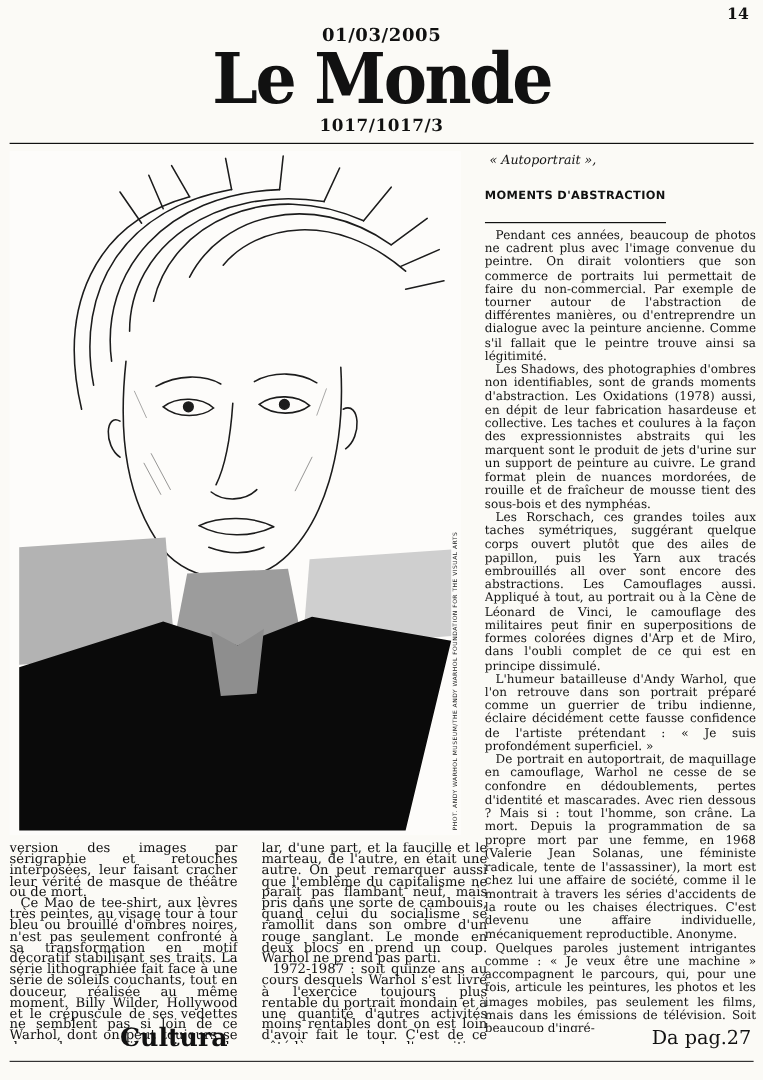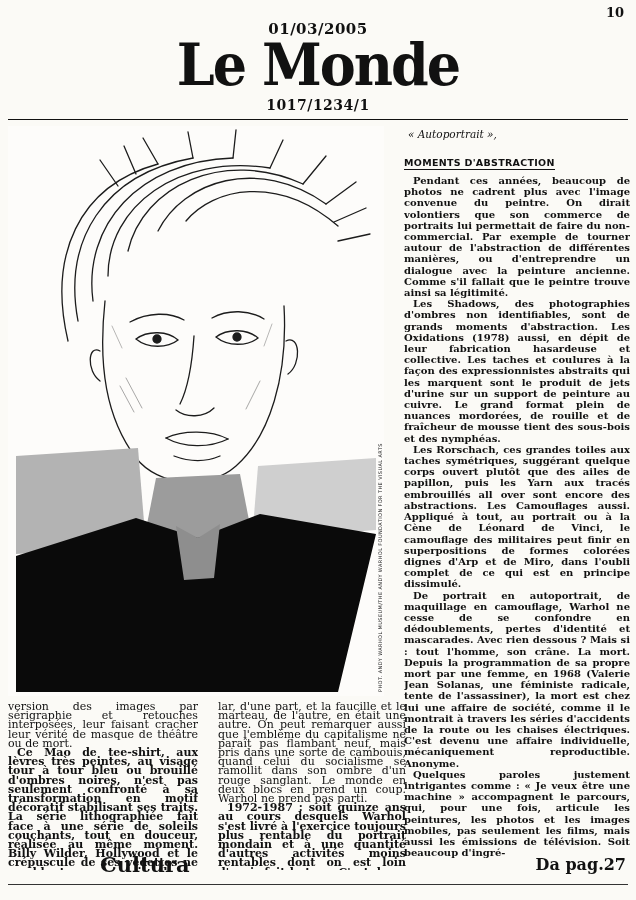--- a/index.html
+++ b/index.html
@@ -52,54 +52,54 @@
   .col-left{left:8px;top:702px;width:190px;height:168px;}
   .col-middle{left:218px;top:702px;width:188px;height:168px;}
   .caption{
     font-style:italic;font-size:10.5px;line-height:13px;
     margin:0 0 10px 4px;
   }
   .kicker{
     font-family:"DejaVu Sans", sans-serif;
     font-size:9.5px;font-weight:bold;letter-spacing:.3px;
     display:inline-block;border-bottom:1.5px solid #111;
-    padding-bottom:1px;margin:0 0 5px 0;
+    padding-bottom:16px;margin:0 0 5px 0;
   }
   .col-right .body-p{font-size:10px;line-height:11.2px;}
   .col-left .body-p,.col-middle .body-p{font-size:11px;line-height:9.2px;}
   .body-p{
     margin:0;text-align:justify;
     -webkit-hyphens:none;hyphens:none;
   }
-  .body-p.indent{text-indent:9px;font-weight:bold;}
+  .body-p.indent{text-indent:9px;}
   .footer-section{
     position:absolute;left:100px;width:250px;top:852px;
     font-size:21px;font-weight:bold;
   }
   .footer-pageref{
     position:absolute;right:10px;top:855px;
-    font-size:16px;font-weight:bold;
+    font-size:16px;font-weight:normal;
   }
   .footer-rule{
     position:absolute;left:8px;right:8px;top:884px;
     border-top:1px solid #333;
   }
   svg{display:block;}
 </style>
 </head>
 <body>
 
 <div class="page">
 
-  <div class="page-number">10</div>
+  <div class="page-number">14</div>
 
   <div class="header">
     <div class="date">01/03/2005</div>
     <div class="masthead">Le Monde</div>
-    <div class="edition">1017/1234/1</div>
+    <div class="edition">1017/1017/3</div>
   </div>
 
   <div class="rule-top"></div>
 
   <figure class="figure">
     <svg viewBox="0 0 376 570" width="376" height="570" xmlns="http://www.w3.org/2000/svg">
       <rect width="376" height="570" fill="#fdfcfa"></rect>
       <g stroke="#1c1c1c" stroke-width="1.3" fill="none" stroke-linecap="round">
 
         <path d="M60,215 C40,130 70,60 150,38"></path>
@@ -162,22 +162,23 @@
 
   <div class="col col-right">
     <div class="caption">
       <div>« Autoportrait »,</div>
     </div>
     <h2 class="kicker">MOMENTS D'ABSTRACTION</h2>
     <div>
         <p class="body-p indent">Pendant ces années, beaucoup de photos ne cadrent plus avec l'image convenue du peintre. On dirait volontiers que son commerce de portraits lui permettait de faire du non-commercial. Par exemple de tourner autour de l'abstraction de différentes manières, ou d'entreprendre un dialogue avec la peinture ancienne. Comme s'il fallait que le peintre trouve ainsi sa légitimité.</p>
         <p class="body-p indent">Les Shadows, des photographies d'ombres non identifiables, sont de grands moments d'abstraction. Les Oxidations (1978) aussi, en dépit de leur fabrication hasardeuse et collective. Les taches et coulures à la façon des expressionnistes abstraits qui les marquent sont le produit de jets d'urine sur un support de peinture au cuivre. Le grand format plein de nuances mordorées, de rouille et de fraîcheur de mousse tient des sous-bois et des nymphéas.</p>
         <p class="body-p indent">Les Rorschach, ces grandes toiles aux taches symétriques, suggérant quelque corps ouvert plutôt que des ailes de papillon, puis les Yarn aux tracés embrouillés all over sont encore des abstractions. Les Camouflages aussi. Appliqué à tout, au portrait ou à la Cène de Léonard de Vinci, le camouflage des militaires peut finir en superpositions de formes colorées dignes d'Arp et de Miro, dans l'oubli complet de ce qui est en principe dissimulé.</p>
+        <p class="body-p indent">L'humeur batailleuse d'Andy Warhol, que l'on retrouve dans son portrait préparé comme un guerrier de tribu indienne, éclaire décidément cette fausse confidence de l'artiste prétendant : « Je suis profondément superficiel. »</p>
         <p class="body-p indent">De portrait en autoportrait, de maquillage en camouflage, Warhol ne cesse de se confondre en dédoublements, pertes d'identité et mascarades. Avec rien dessous ? Mais si : tout l'homme, son crâne. La mort. Depuis la programmation de sa propre mort par une femme, en 1968 (Valerie Jean Solanas, une féministe radicale, tente de l'assassiner), la mort est chez lui une affaire de société, comme il le montrait à travers les séries d'accidents de la route ou les chaises électriques. C'est devenu une affaire individuelle, mécaniquement reproductible. Anonyme.</p>
-        <p class="body-p indent">Quelques paroles justement intrigantes comme : « Je veux être une machine » accompagnent le parcours, qui, pour une fois, articule les peintures, les photos et les images mobiles, pas seulement les films, mais aussi les émissions de télévision. Soit beaucoup d'ingré-</p>
+        <p class="body-p indent">Quelques paroles justement intrigantes comme : « Je veux être une machine » accompagnent le parcours, qui, pour une fois, articule les peintures, les photos et les images mobiles, pas seulement les films, mais dans les émissions de télévision. Soit beaucoup d'ingré-</p>
       </div>
   </div>
 
   <div class="col col-left">
       <p class="body-p">version des images par sérigraphie et retouches interposées, leur faisant cracher leur vérité de masque de théâtre ou de mort.</p>
       <p class="body-p indent">Ce Mao de tee-shirt, aux lèvres très peintes, au visage tour à tour bleu ou brouillé d'ombres noires, n'est pas seulement confronté à sa transformation en motif décoratif stabilisant ses traits. La série lithographiée fait face à une série de soleils couchants, tout en douceur, réalisée au même moment. Billy Wilder, Hollywood et le crépuscule de ses vedettes ne semblent pas si loin de ce Warhol, dont on peut toujours se demander ce qu'il avait sous la perruque, au-delà de son goût pour la provocation.</p>
       <p class="body-p indent">Introduire l'image de Mao dans la société américaine était une provocation. Multiplier le signe du dol-</p>
     </div>
   <div class="col col-middle">
       <p class="body-p">lar, d'une part, et la faucille et le marteau, de l'autre, en était une autre. On peut remarquer aussi que l'emblème du capitalisme ne paraît pas flambant neuf, mais pris dans une sorte de cambouis, quand celui du socialisme se ramollit dans son ombre d'un rouge sanglant. Le monde en deux blocs en prend un coup. Warhol ne prend pas parti.</p>

